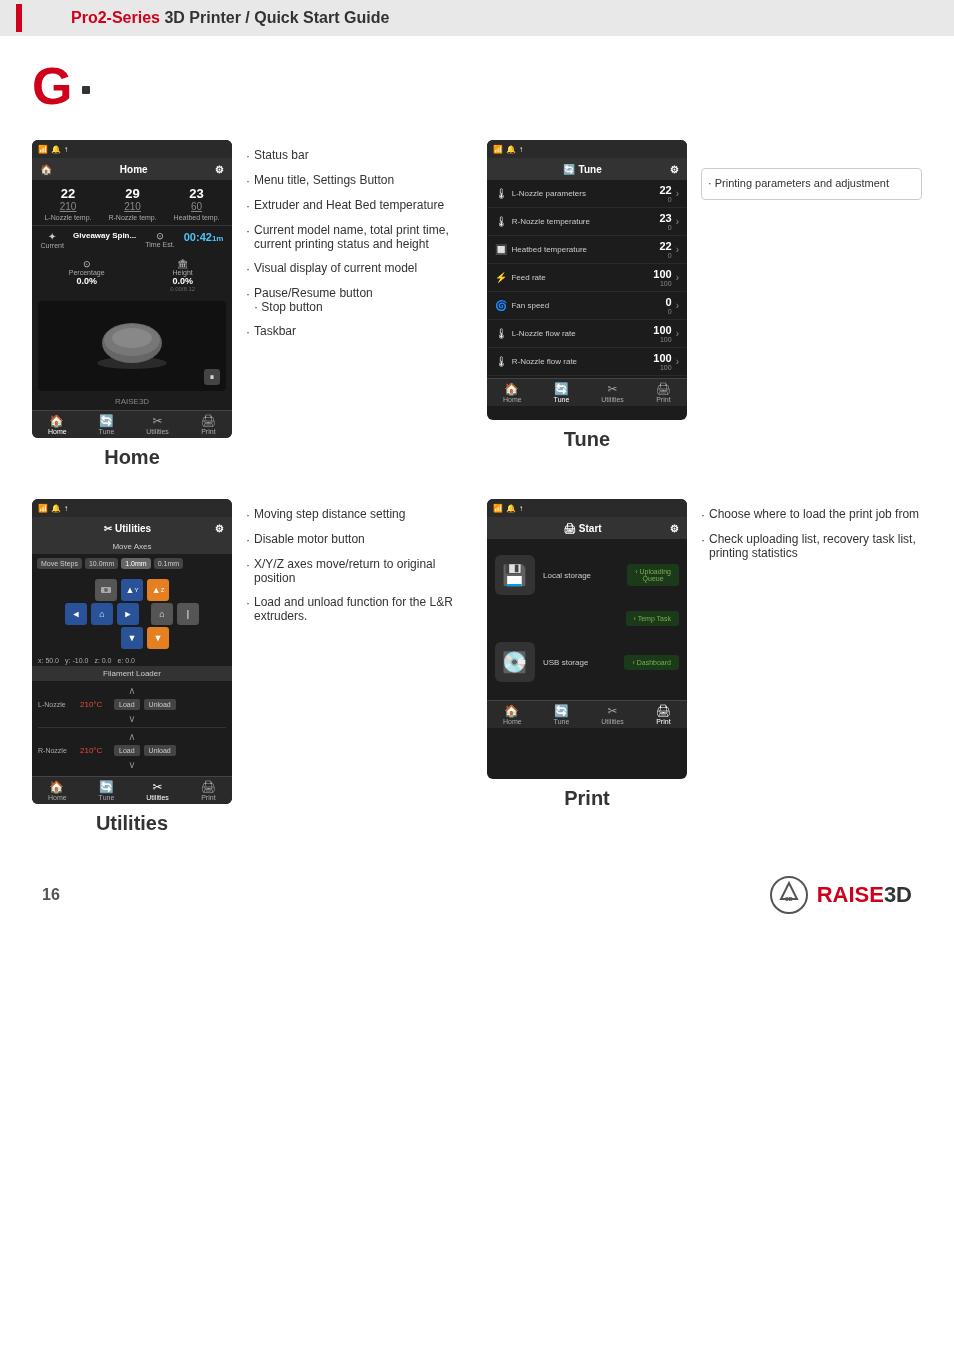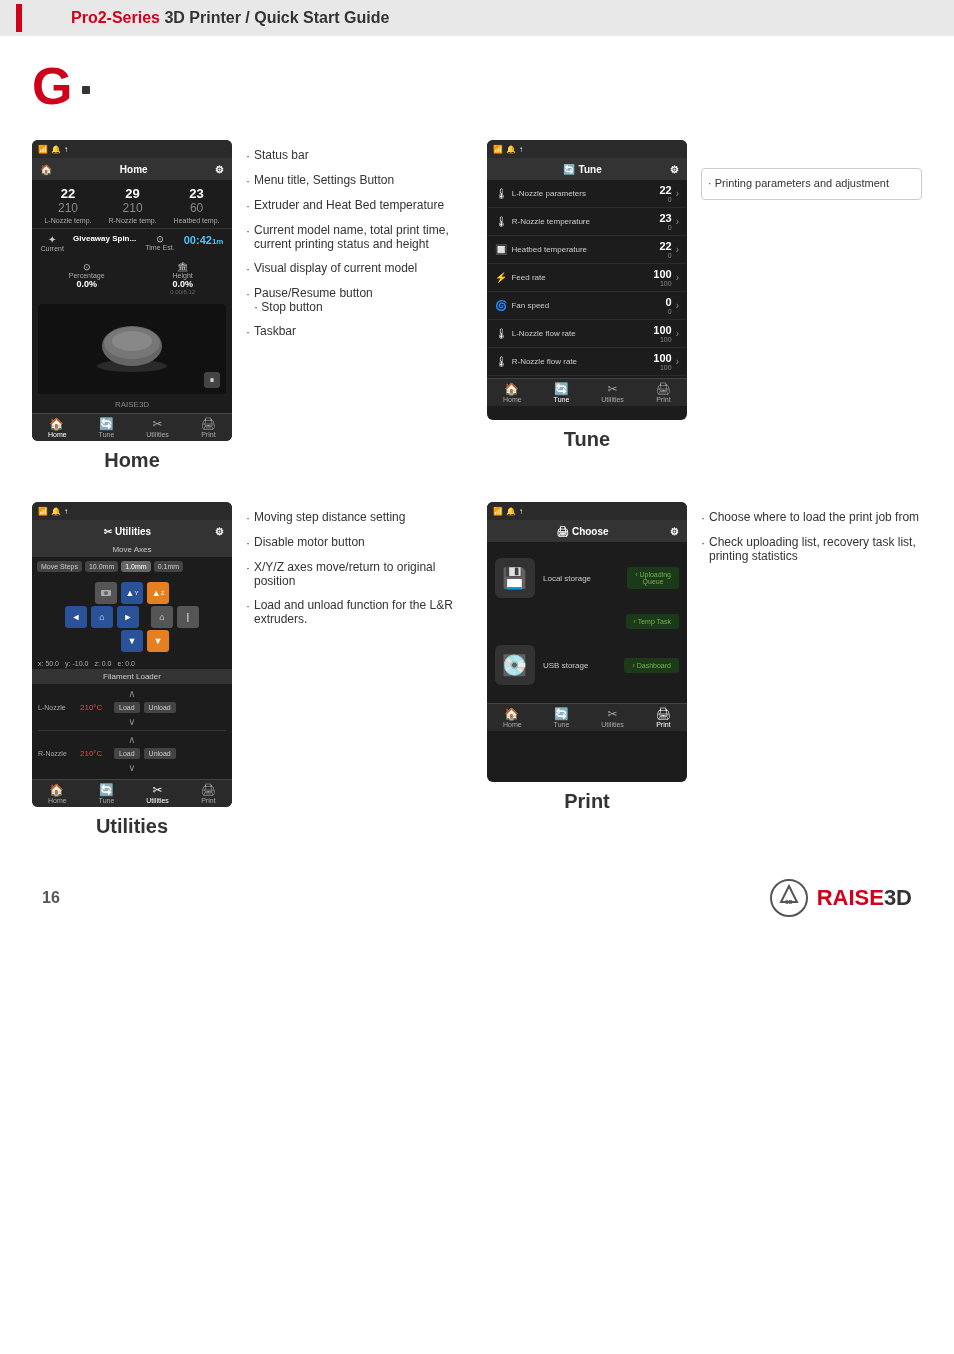--- a/index.html
+++ b/index.html
@@ -138,21 +138,21 @@
       font-weight: bold;
     }
     .home-temps {
       display: flex;
       justify-content: space-around;
       padding: 6px 4px 4px;
       border-bottom: 1px solid #333;
     }
     .temp-item { text-align: center; }
     .temp-main { font-size: 13px; font-weight: bold; color: #fff; }
-    .temp-sub { font-size: 12px; color: #888; }
+    .temp-sub { font-size: 10px; color: #888; text-decoration: underline; }
     .temp-label { font-size: 7px; color: #aaa; margin-top: 2px; }
     .home-info-row {
       display: flex;
       justify-content: space-around;
       padding: 5px 4px;
       font-size: 8px;
       color: #ccc;
     }
     .info-item { text-align: center; }
     .info-val { font-size: 10px; color: #fff; font-weight: bold; }
@@ -764,21 +764,21 @@
           <div class="home-status-bar">
             <div class="icons">
               <span>📶</span>
               <span>🔔</span>
               <span>↑</span>
             </div>
           </div>
 
           <div class="home-title-bar">
             <span></span>
-            <span>🖨 Choose</span>
+            <span>🖨 Start</span>
             <span>⚙</span>
           </div>
 
           <div style="padding:16px 8px; display:flex; flex-direction:column; gap:16px; flex:1">
 
             <div style="display:flex; align-items:center; gap:8px">
               <div style="width:40px;height:40px;background:#333;border-radius:6px;display:flex;align-items:center;justify-content:center;font-size:20px">💾</div>
               <span style="font-size:8px;color:#ccc">Local storage</span>
               <div style="margin-left:auto;display:flex;flex-direction:column;gap:4px">
                 <div style="background:#1a3a1a;border-radius:3px;padding:4px 8px;font-size:7px;color:#7ab04a;text-align:center">

